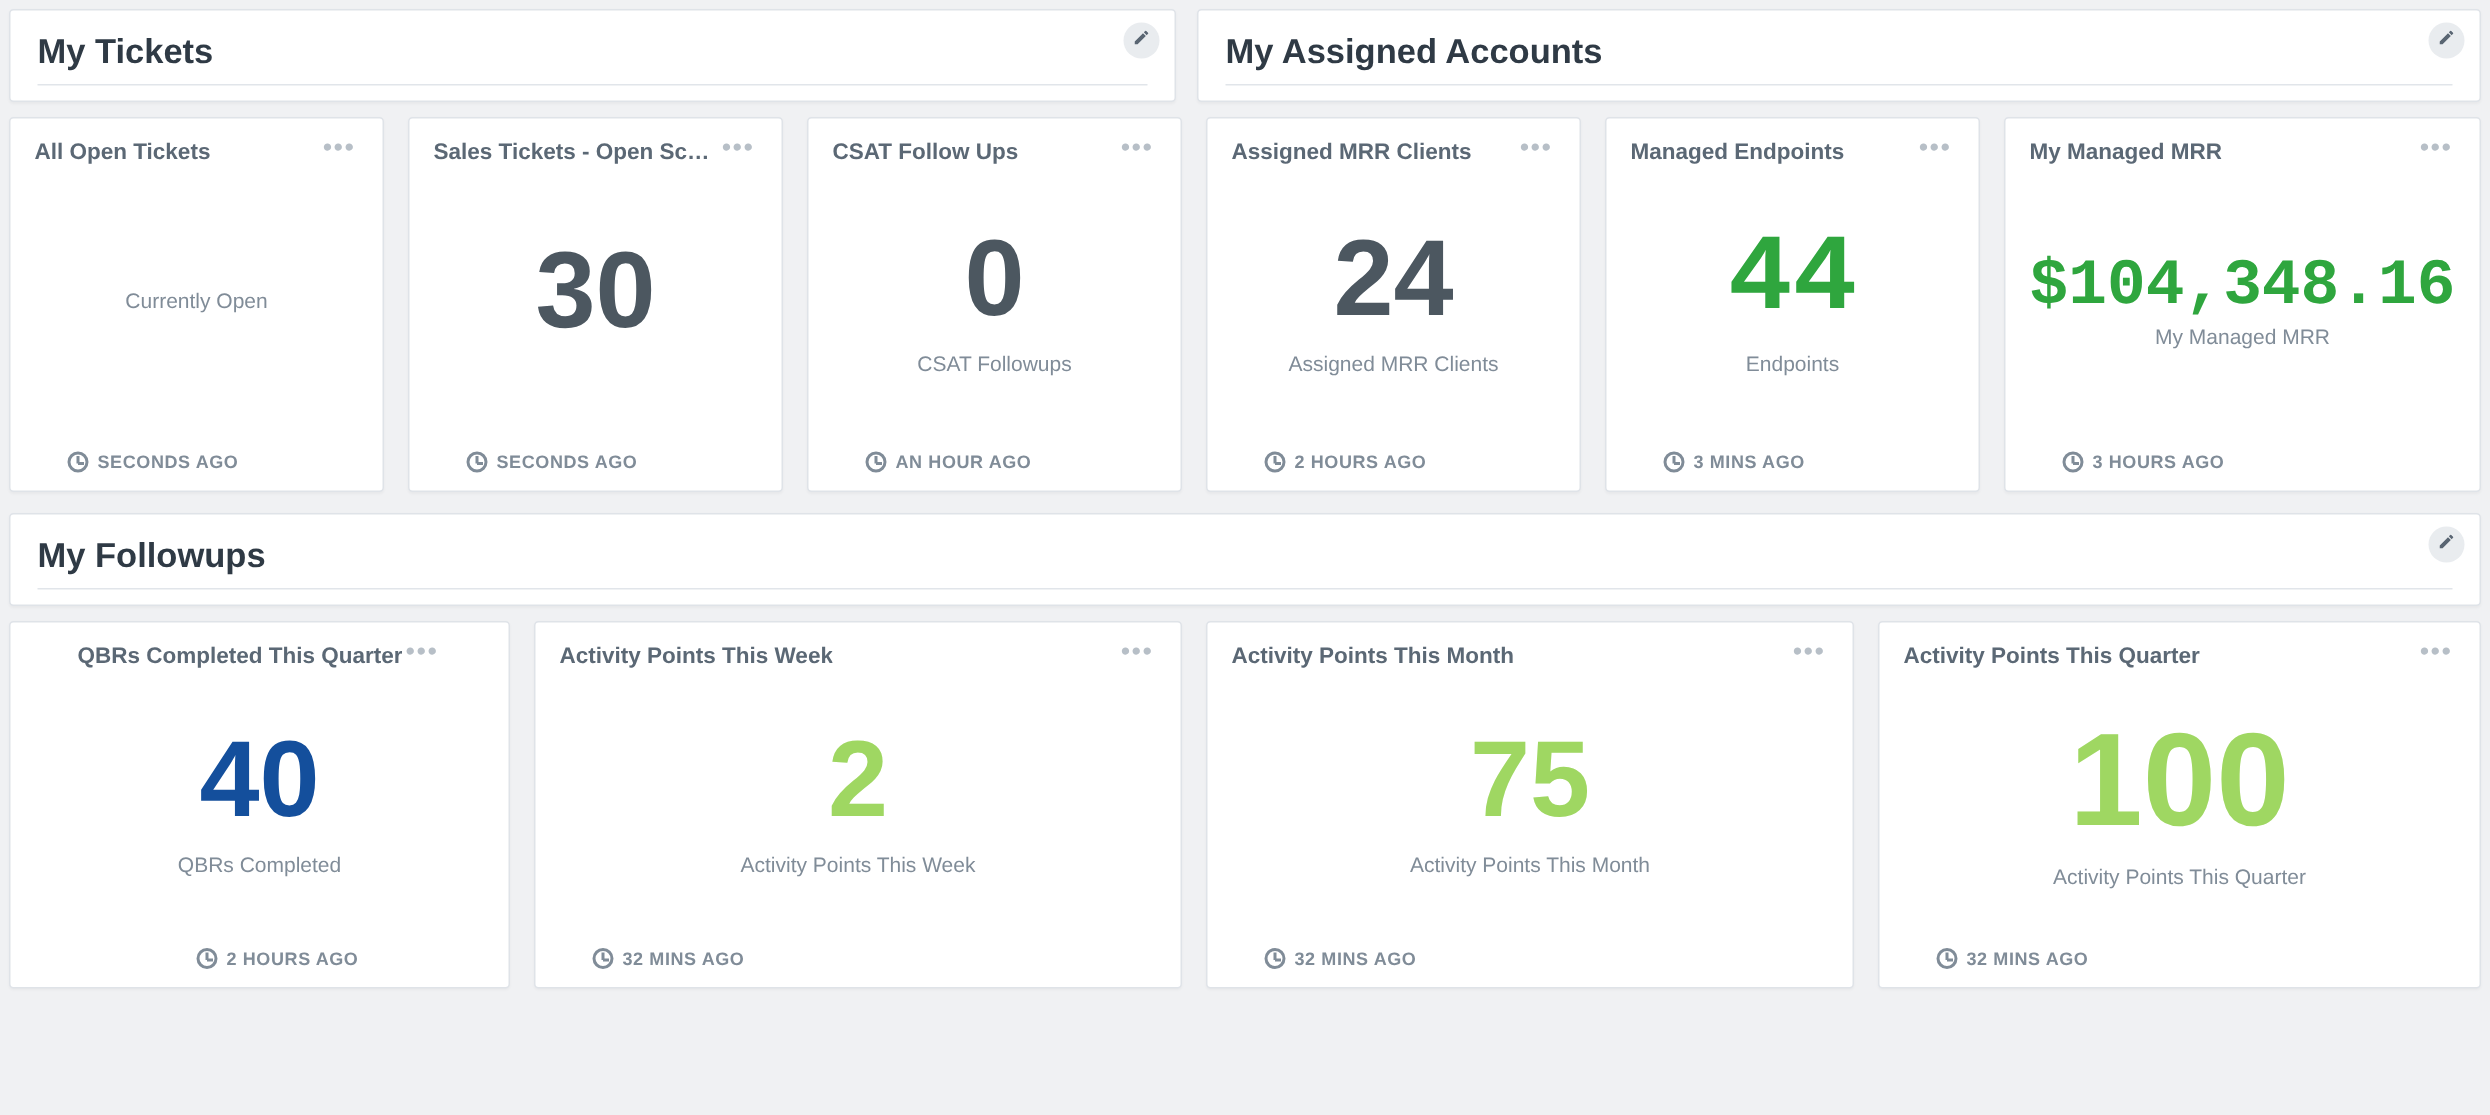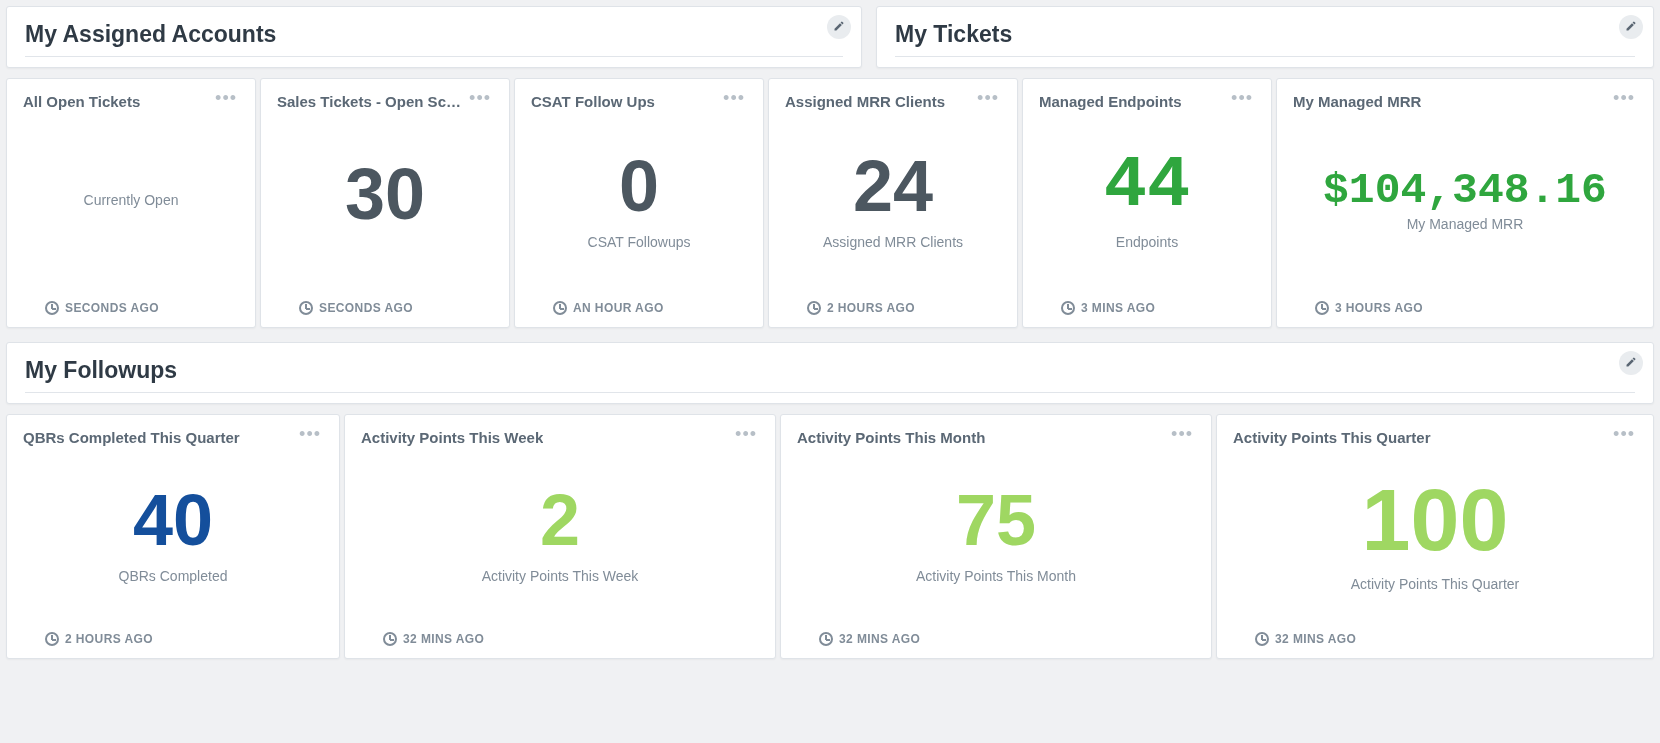--- a/index.html
+++ b/index.html
@@ -47,21 +47,21 @@
     background: #e9ecef;
     display: flex;
     align-items: center;
     justify-content: center;
     cursor: pointer;
   }
   .edit-badge svg { width: 12px; height: 12px; fill: #5a6673; }
 
   .card-row {
     display: flex;
-    gap: 4px;
+    gap: 16px;
     margin-bottom: 14px;
   }
   .card {
     background: #fff;
     border: 1px solid #dfe3e8;
     border-radius: 3px;
     position: relative;
     display: flex;
     flex-direction: column;
     box-shadow: 0 1px 2px rgba(0,0,0,0.04);
@@ -135,55 +135,55 @@
   .clock::after  { width: 4px; height: 2px; left: 5px; top: 5px; }
 
   
   .v-blue  { color: #144f9c; }
   .v-gray  { color: #4c5760; }
   .v-green { color: #2fa63e; font-family: Liberation Mono, monospace; }
   .v-lime  { color: #9fd762; }
 
   
   .w-250 { width: 250px; }
-  .w-334 { width: 334px; }
+  .w-334 { width: 334px; align-items: center; }
   .w-432 { width: 432px; }
   .h-250 { height: 250px; }
   .h-245 { height: 245px; }
 
   .fs-88 { font-size: 88px; }
   .fs-96 { font-size: 72px; }
   .fs-44 { font-size: 43px; }
 </style>
 </head>
 <body>
 
 <div class="section-row">
+  <div class="section-header" style="flex:0 0 778px;">
+    <div class="edit-badge">
+      <span>
+        <svg viewBox="0 0 24 24">
+            <path d="M3 17.25V21h3.75l11-11-3.75-3.75-11 11zM20.71 7.04a1 1 0 0 0 0-1.41l-2.34-2.34a1 1 0 0 0-1.41 0l-1.83 1.83 3.75 3.75 1.83-1.83z"></path>
+          </svg>
+      </span>
+    </div>
+    <h2 class="section-title">My Tickets</h2>
+    <hr class="section-rule">
+  </div>
   <div class="section-header" style="flex:1 1 auto;">
     <div class="edit-badge">
       <span>
         <svg viewBox="0 0 24 24">
             <path d="M3 17.25V21h3.75l11-11-3.75-3.75-11 11zM20.71 7.04a1 1 0 0 0 0-1.41l-2.34-2.34a1 1 0 0 0-1.41 0l-1.83 1.83 3.75 3.75 1.83-1.83z"></path>
           </svg>
       </span>
     </div>
     <h2 class="section-title">My Assigned Accounts</h2>
     <hr class="section-rule">
   </div>
-  <div class="section-header" style="flex:0 0 778px;">
-    <div class="edit-badge">
-      <span>
-        <svg viewBox="0 0 24 24">
-            <path d="M3 17.25V21h3.75l11-11-3.75-3.75-11 11zM20.71 7.04a1 1 0 0 0 0-1.41l-2.34-2.34a1 1 0 0 0-1.41 0l-1.83 1.83 3.75 3.75 1.83-1.83z"></path>
-          </svg>
-      </span>
-    </div>
-    <h2 class="section-title">My Tickets</h2>
-    <hr class="section-rule">
-  </div>
 </div>
 
 <div class="card-row">
 
   <div class="card w-250 h-250">
     <div class="card-top">
       <div class="card-title">All Open Tickets</div>
       <div class="more">•••</div>
     </div>
     <div class="card-body">

